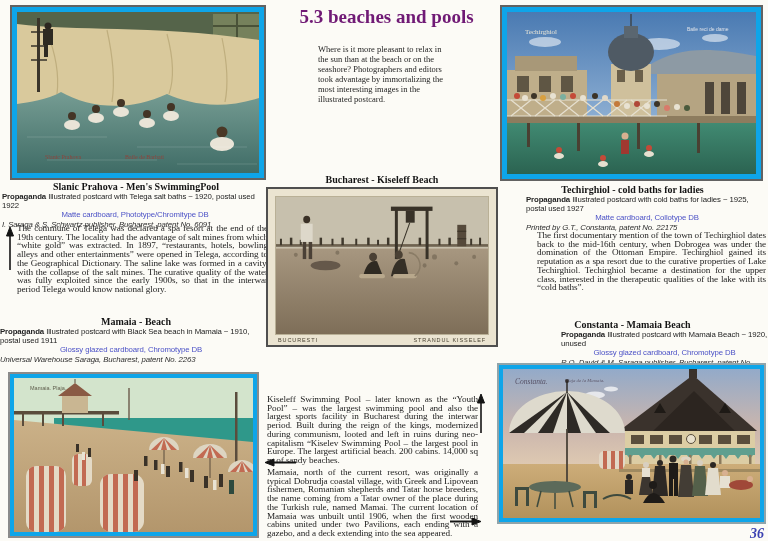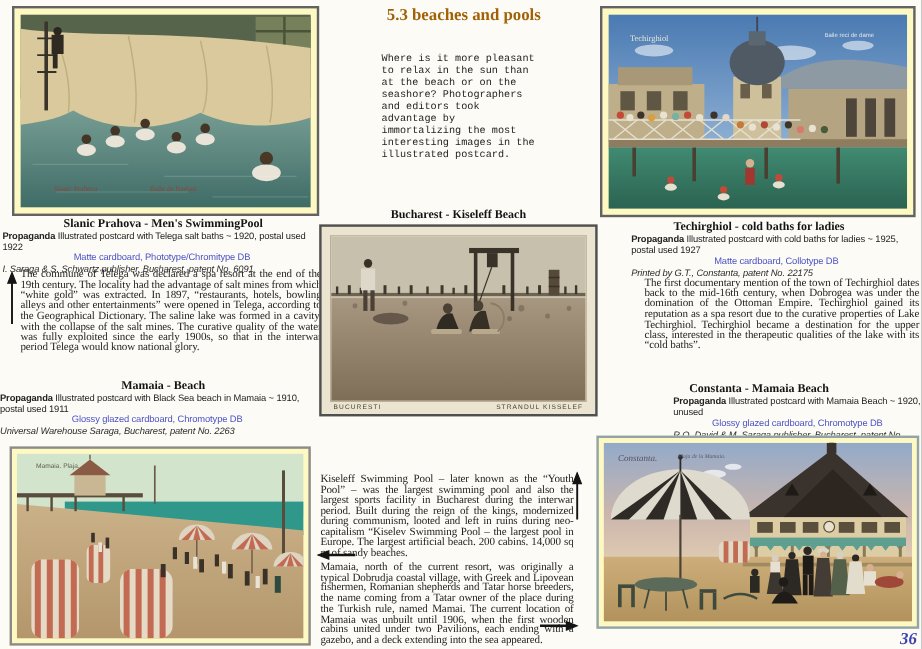--- a/index.html
+++ b/index.html
@@ -3,28 +3,28 @@
 <meta charset="utf-8">
 <style>
   html,body{margin:0;padding:0;background:#9a9a9a;}
   .page{
     position:relative;width:768px;height:541px;margin:0 auto;
     background:#fcfbf6;overflow:hidden;
     font-family:"Liberation Serif",serif;color:#1c1c1c;
   }
   .abs{position:absolute;}
   .heading{font-weight:bold;font-size:10px;text-align:center;color:#141414;}
-  .title{font-weight:bold;font-size:14px;text-align:center;color:#a16207;}
+  .title{font-weight:bold;font-size:19px;text-align:center;color:#701a75;}
   .caption{font-family:"Liberation Sans",sans-serif;font-size:7.8px;line-height:9.2px;color:#232323;letter-spacing:-0.1px;}
   .caption .b{font-weight:bold;}
   .cap-material{color:#4b51c6;text-align:center;}
   .cap-publisher{font-style:italic;color:#2e2e2e;}
   .body-text{font-size:9.2px;line-height:8.7px;text-align:justify;color:#1e1e1e;letter-spacing:-0.1px;}
-  .intro{font-size:8.5px;line-height:10px;color:#1e1e1e;font-family:Liberation Mono, monospace;}
-  .postcard{box-sizing:border-box;background:#fef9c3;}
+  .intro{font-size:8.5px;line-height:10px;color:#1e1e1e;}
+  .postcard{box-sizing:border-box;background:#0ea5e9;}
   .frame-dark{border:2px solid #626262;}
   .frame-grey{border:2px solid #8b8b8b;}
   .frame-teal{border:2px solid #90a4aa;}
   .pad5{padding:5px;}
   .pad4{padding:4px;}
   .postcard svg{display:block;width:100%;height:100%;}
   .photo-card{border:2px solid #4f4f4f;background:#ebe4d1;box-sizing:border-box;
     padding:7px 7px 2px 7px;display:flex;flex-direction:column;}
   .photo-area{flex:1;border:1px solid #b9b096;}
   .photo-area svg{display:block;width:100%;height:100%;}

